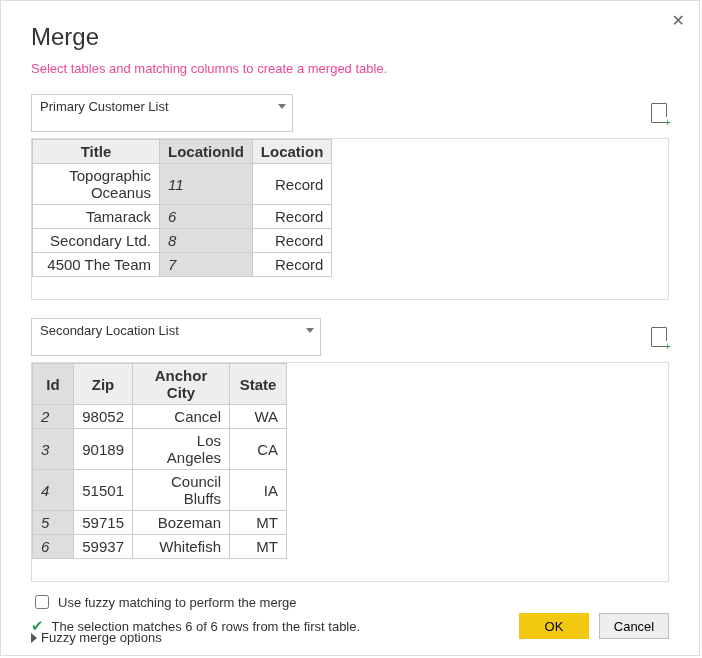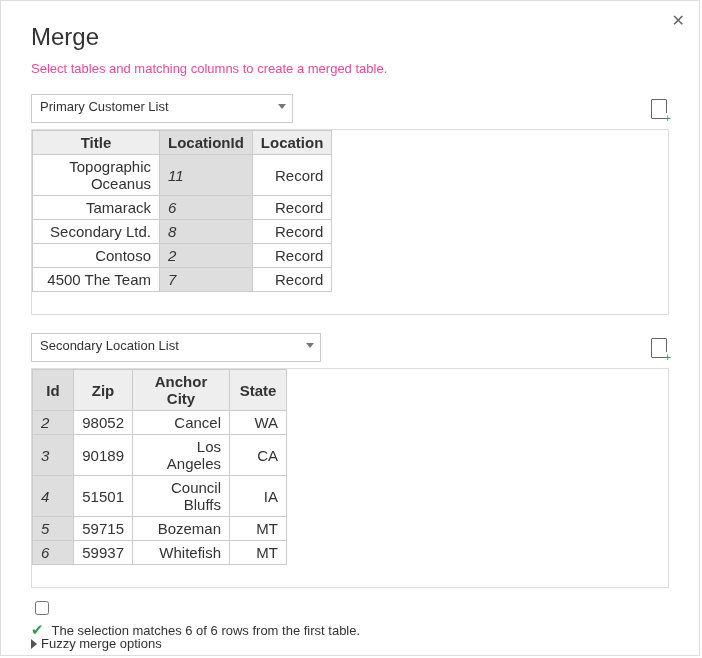--- a/index.html
+++ b/index.html
@@ -27,21 +27,21 @@
   h1 {
     font-size: 24px; font-weight: 400;
     margin: 22px 0 10px 0;
     color: #333;
   }
   .subtitle { color: #ec4899; margin-bottom: 18px;}
   .row { display: flex; align-items: center; }
   .dd {
     border: 1px solid #ccc;
     height: 24px; line-height: 24px;
-    padding: 0 22px 3px 8px;
+    padding: 0 22px 12px 8px;
     position: relative;
     font-size: 13px;
     background: #fff;
     cursor: pointer;
     display: inline-block;
   }
   .dd .caret {
     position: absolute; right: 6px; top: 9px;
     width: 0; height: 0;
     border-left: 4px solid transparent;
@@ -164,25 +164,20 @@
             <td>Tamarack</td>
             <td class="num sel">6</td>
             <td>Record</td>
           </tr>
           <tr>
             <td>Secondary Ltd.</td>
             <td class="num sel">8</td>
             <td>Record</td>
           </tr>
           <tr>
-            <td>Contoso</td>
-            <td class="num sel">2</td>
-            <td>Record</td>
-          </tr>
-          <tr>
             <td>4500 The Team</td>
             <td class="num sel">7</td>
             <td>Record</td>
           </tr>
         </tbody>
     </table>
     <div class="pad-below"></div>
   </div>
 
   
@@ -238,24 +233,29 @@
             <td>MT</td>
           </tr>
         </tbody>
     </table>
     <div class="pad-below"></div>
   </div>
 
 
   <label class="checkbox-row">
     <input type="checkbox" style="">
+    <span>Use fuzzy matching to perform the merge</span>
   </label>
 
   <div class="expand-row">
     <span class="expand-caret"></span>
     <span>Fuzzy merge options</span>
   </div>
 
   <div class="footer">
     <span class="check-icon">✔</span>
     <span>The selection matches 6 of 6 rows from the first table.</span>
+    <div class="btn-group">
+      <button class="btn primary">OK</button>
+      <button class="btn">Cancel</button>
+    </div>
   </div>
 </div>
 
 </body></html>

